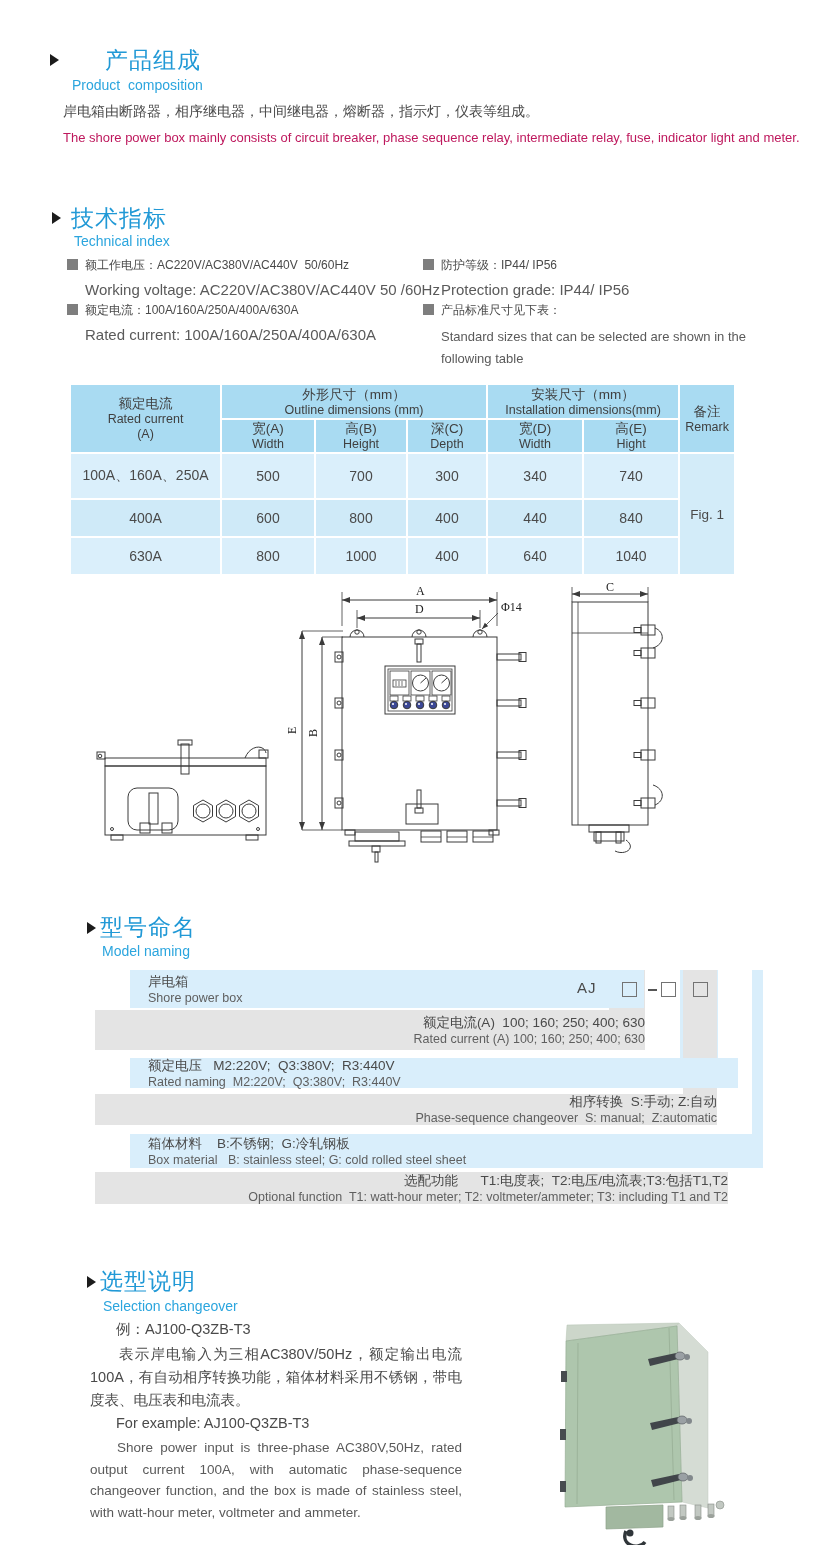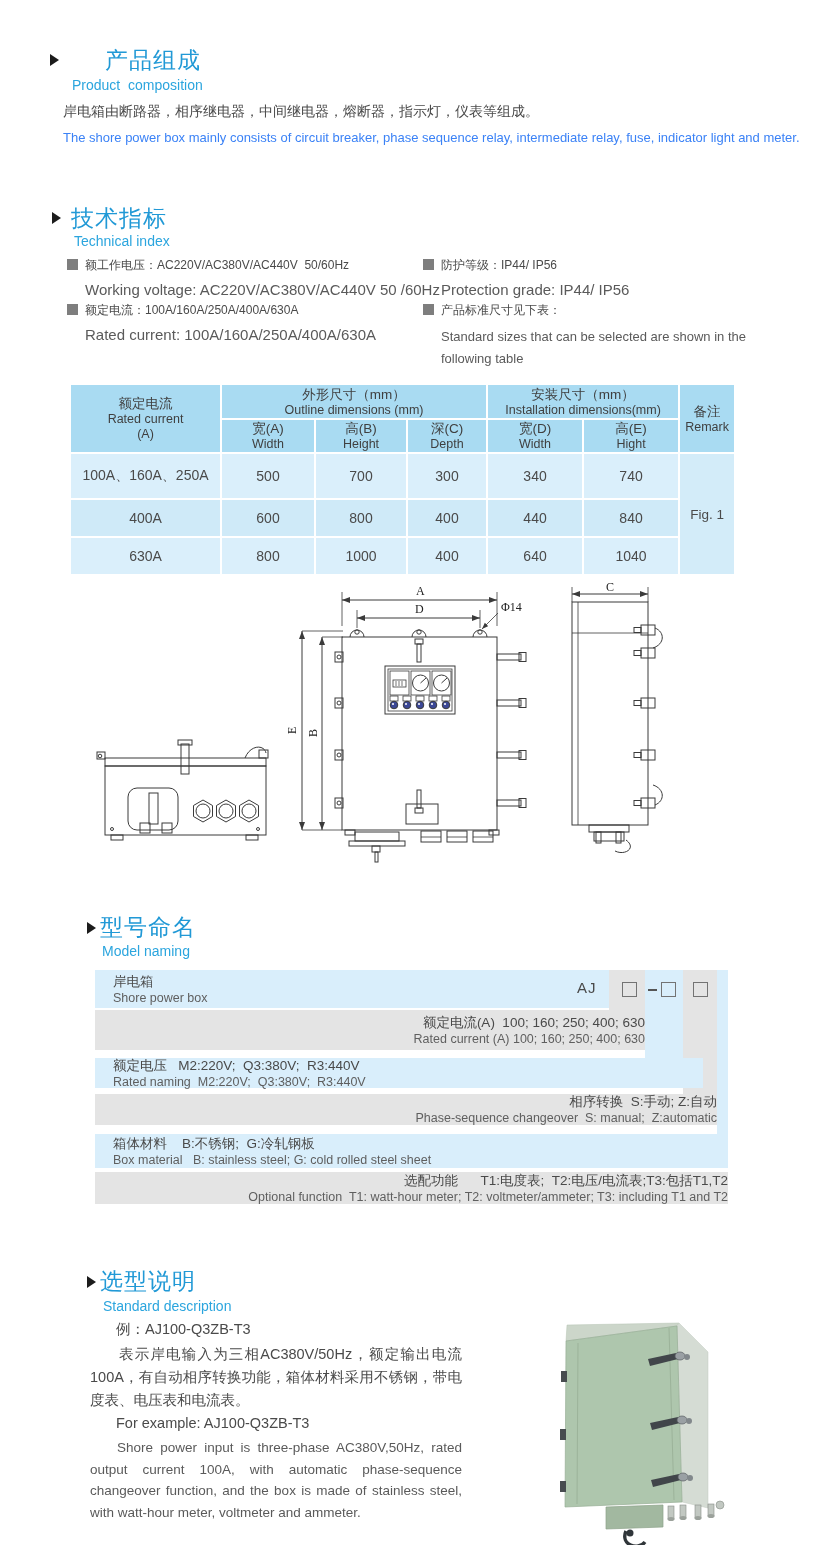--- a/index.html
+++ b/index.html
@@ -9,39 +9,39 @@
   }
   *{margin:0;padding:0;box-sizing:border-box;}
   html,body{background:#fff;}
   body{width:830px;height:1568px;position:relative;font-family:"Liberation Sans",sans-serif;overflow:hidden;}
   .abs{position:absolute;}
   
   .sec-arrow{width:0;height:0;border-left:9px solid #1c1c1c;border-top:6px solid transparent;border-bottom:6px solid transparent;}
   .sec-title{font-size:23px;color:var(--accent-blue);letter-spacing:1px;white-space:pre;}
   .sec-sub{font-size:14px;color:var(--subtitle-blue);white-space:pre;}
   .cn-body{font-size:14px;color:#4a4a4a;}
-  .en-body{font-size:13px;color:#3b82f6;}
+  .en-body{font-size:13px;color:#be185d;}
   .bullet{display:inline-block;width:11px;height:11px;background:#7e7e7e;margin-right:7px;vertical-align:-1px;}
   .spec-line{position:absolute;font-size:12px;color:#4a4a4a;white-space:pre;}
   .spec-en{position:absolute;font-size:15px;color:#5a5a5a;white-space:pre;}
   .spec-en-wrap{position:absolute;font-size:13px;color:#5a5a5a;width:305px;text-align:justify;line-height:22px;}
   
   .dims-table{position:absolute;left:69px;top:383px;width:665px;border-collapse:collapse;table-layout:fixed;}
   .dims-table td,.dims-table th{border:2px solid #fff;text-align:center;vertical-align:middle;font-weight:normal;padding:0;}
   .dims-table th{background:var(--tbl-header);color:#3f3f3f;}
   .th-cn{font-size:13.5px;display:block;line-height:17px;}
   .th-en{font-size:12.5px;display:block;line-height:15px;}
   .dims-table td{font-size:14px;color:#4a4a4a;}
   tr.dr-a td{background:var(--row-a);}
   tr.dr-b td{background:var(--row-b);}
   td.remark-cell{background:var(--row-merge) !important;font-size:13.5px;}
   
   .naming{position:absolute;left:95px;top:970px;width:633px;height:234px;}
   .nm-row,.nm-strip{position:absolute;}
-  .nm-blue{background:var(--nm-blue);}
+  .nm-blue{background:var(--nm-blue);margin-left:35px;}
   .nm-gray{background:var(--nm-gray);align-items:flex-end;}
   .nm-row{display:flex;flex-direction:column;justify-content:center;padding-left:18px;}
   .nm-cn{font-size:13.5px;color:#4a4a4a;line-height:17px;white-space:pre-wrap;}
   .nm-en{font-size:12.5px;color:#5f5f5f;line-height:16px;white-space:pre-wrap;}
   .nm-code{position:absolute;left:482px;top:9px;font-size:15px;color:#4a4a4a;letter-spacing:1px;}
   .nm-box{position:absolute;width:15px;height:15px;border:1.5px solid #737373;top:12px;}
   .nm-dash{position:absolute;width:9px;height:2px;background:#555;left:553px;top:19px;}
   
   .sel-example{position:absolute;font-size:14.5px;color:#4a4a4a;white-space:pre;}
   .sel-cn{position:absolute;width:372px;font-size:14.5px;color:#4a4a4a;line-height:23px;text-align:justify;text-indent:2em;}
@@ -361,21 +361,21 @@
 
   <span class="nm-code">AJ</span>
   <div class="nm-box" style="left:527px;"></div>
   <div class="nm-dash"></div>
   <div class="nm-box" style="left:566px;"></div>
   <div class="nm-box" style="left:598px;"></div>
 </div>
 
 <div class="abs sec-arrow" style="left:87px;top:1276px;"></div>
 <div class="abs sec-title" style="left:100px;top:1266px;">选型说明</div>
-<div class="abs sec-sub" style="left:103px;top:1298px;">Standard description</div>
+<div class="abs sec-sub" style="left:103px;top:1298px;">Selection changeover</div>
 
 <div class="sel-example" style="left:116px;top:1320px;">例：AJ100-Q3ZB-T3</div>
 <div class="sel-cn" style="left:90px;top:1343px;">表示岸电输入为三相AC380V/50Hz，额定输出电流100A，有自动相序转换功能，箱体材料采用不锈钢，带电度表、电压表和电流表。</div>
 <div class="sel-example" style="left:116px;top:1415px;">For example: AJ100-Q3ZB-T3</div>
 <div class="sel-en" style="left:90px;top:1437px;">Shore power input is three-phase AC380V,50Hz, rated output current 100A, with automatic phase-sequence changeover function, and the box is made of stainless steel, with watt-hour meter, voltmeter and ammeter.</div>
 
 <svg class="abs" style="left:550px;top:1305px;" width="230" height="240" viewBox="0 0 230 240">
 
   <polygon points="16,36 17,20 129,18 127,21" fill="#ccd6ca" stroke="#b4c2b2" stroke-width="0.5"></polygon>
 

